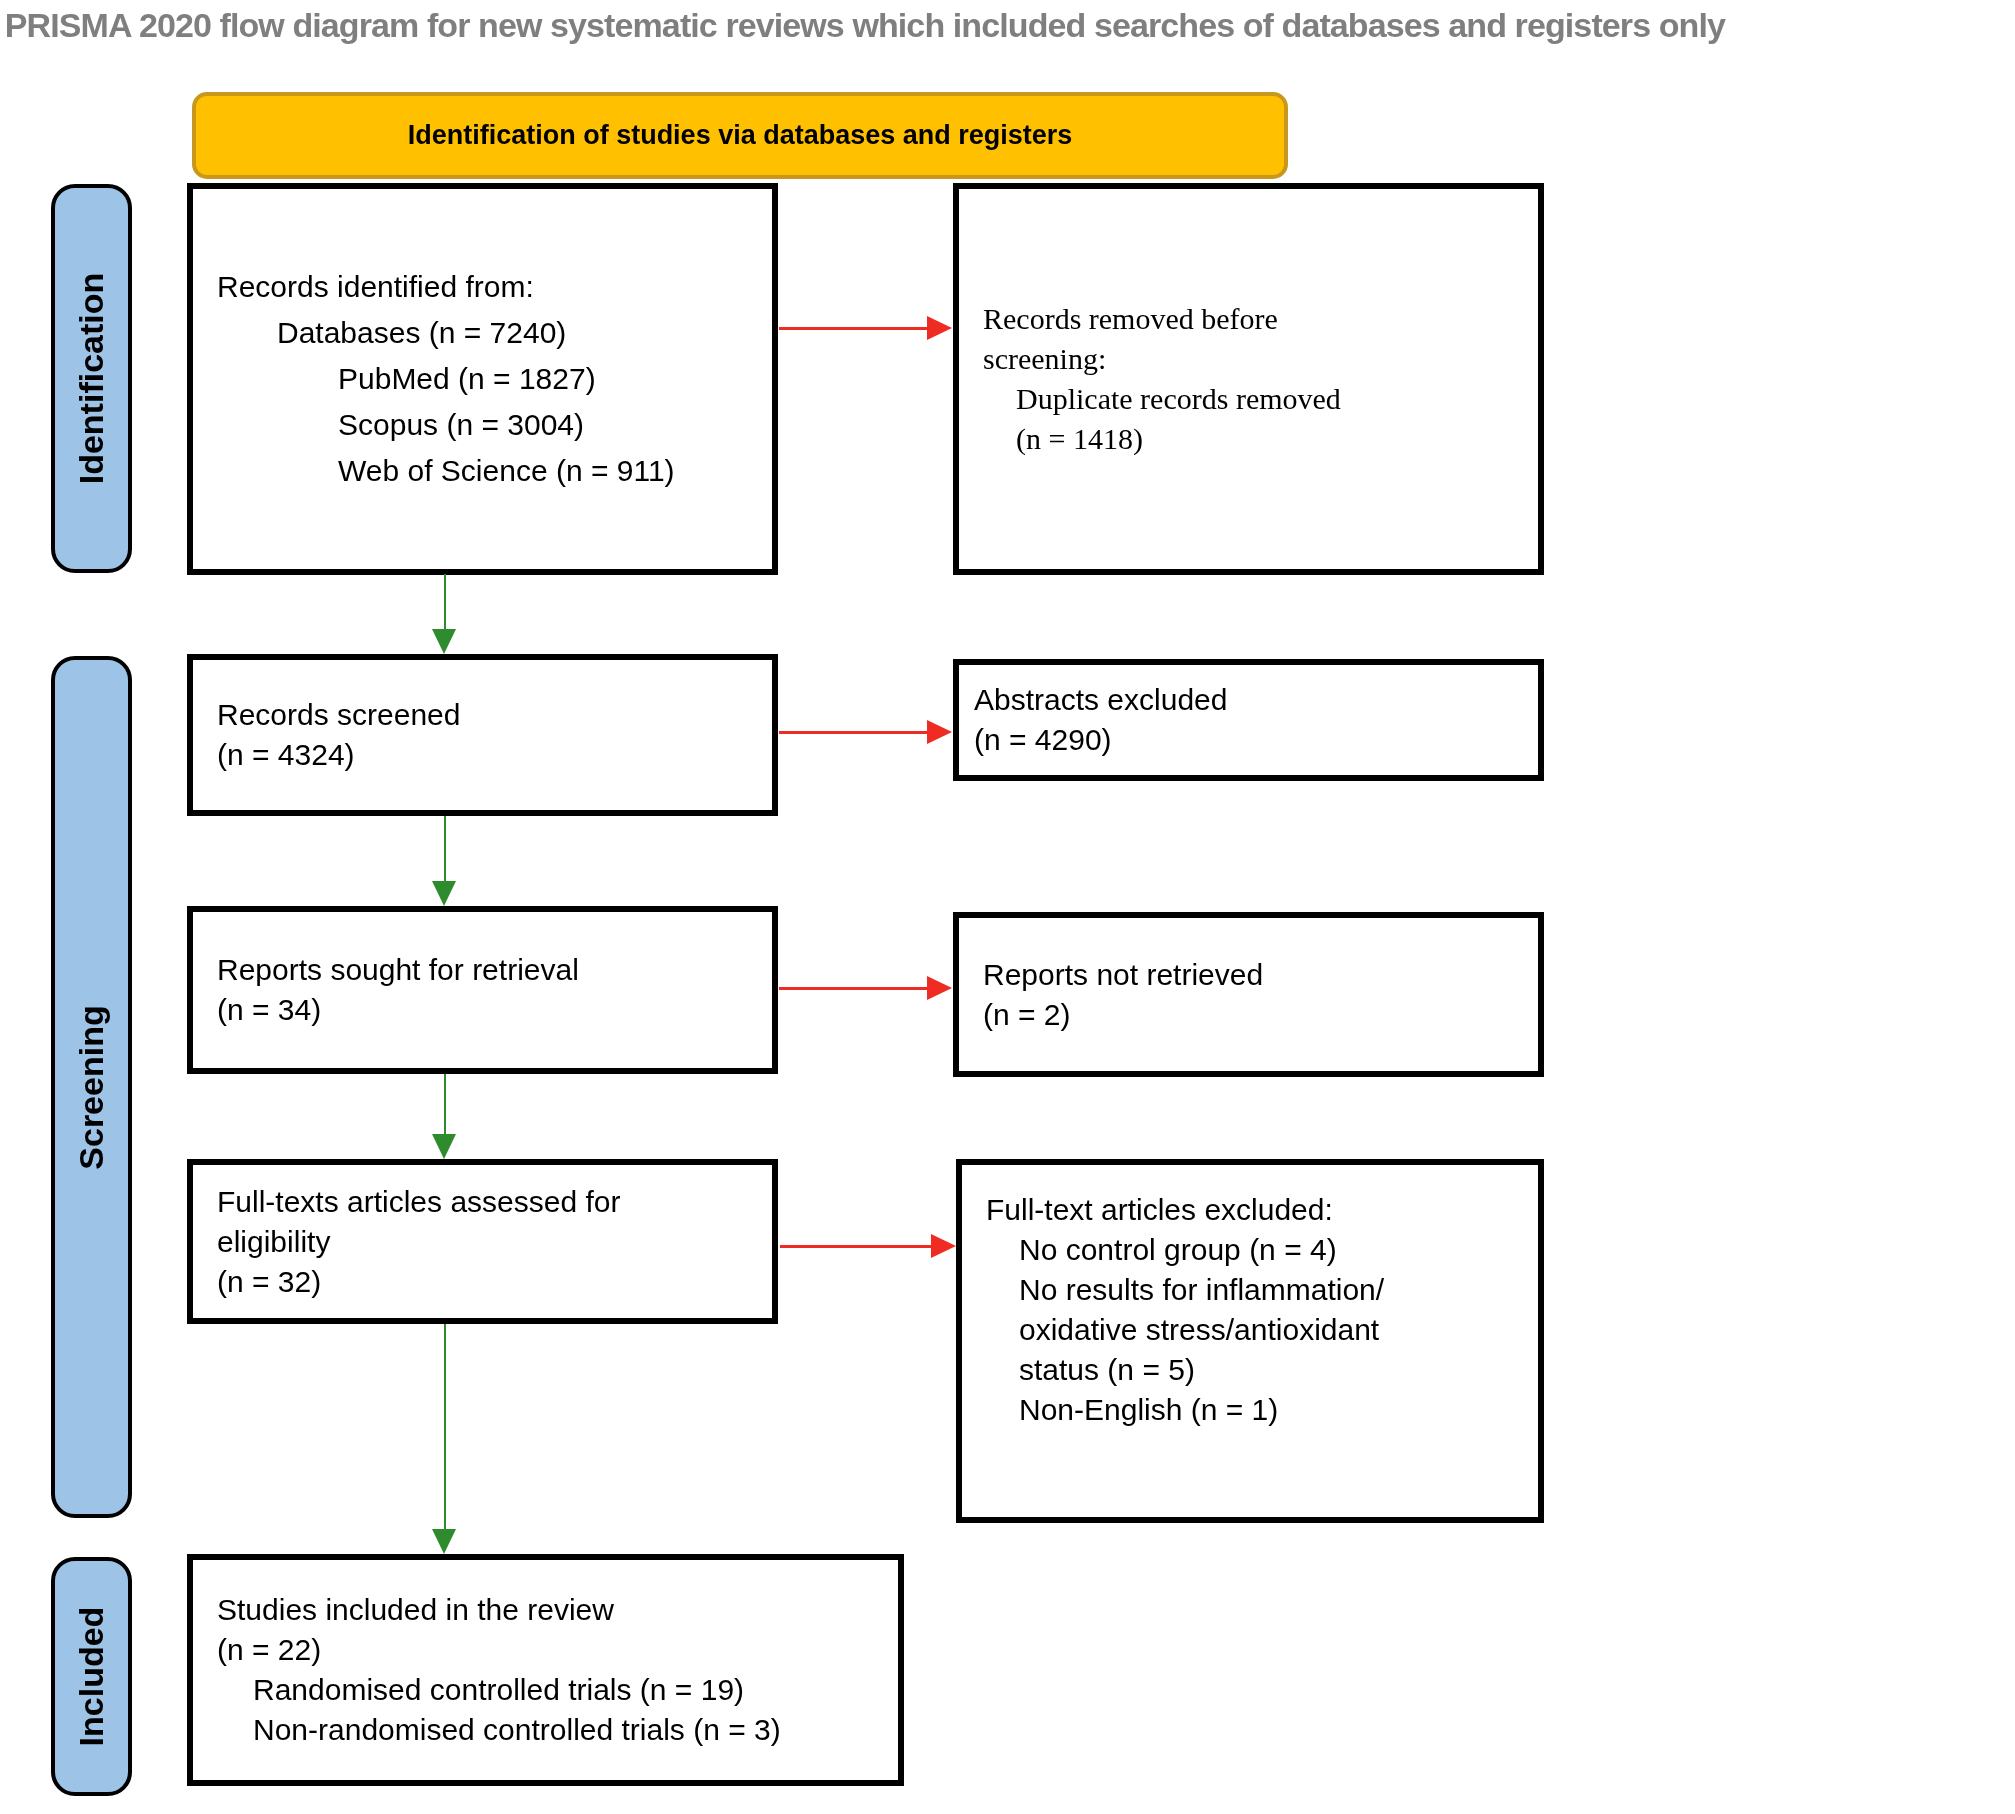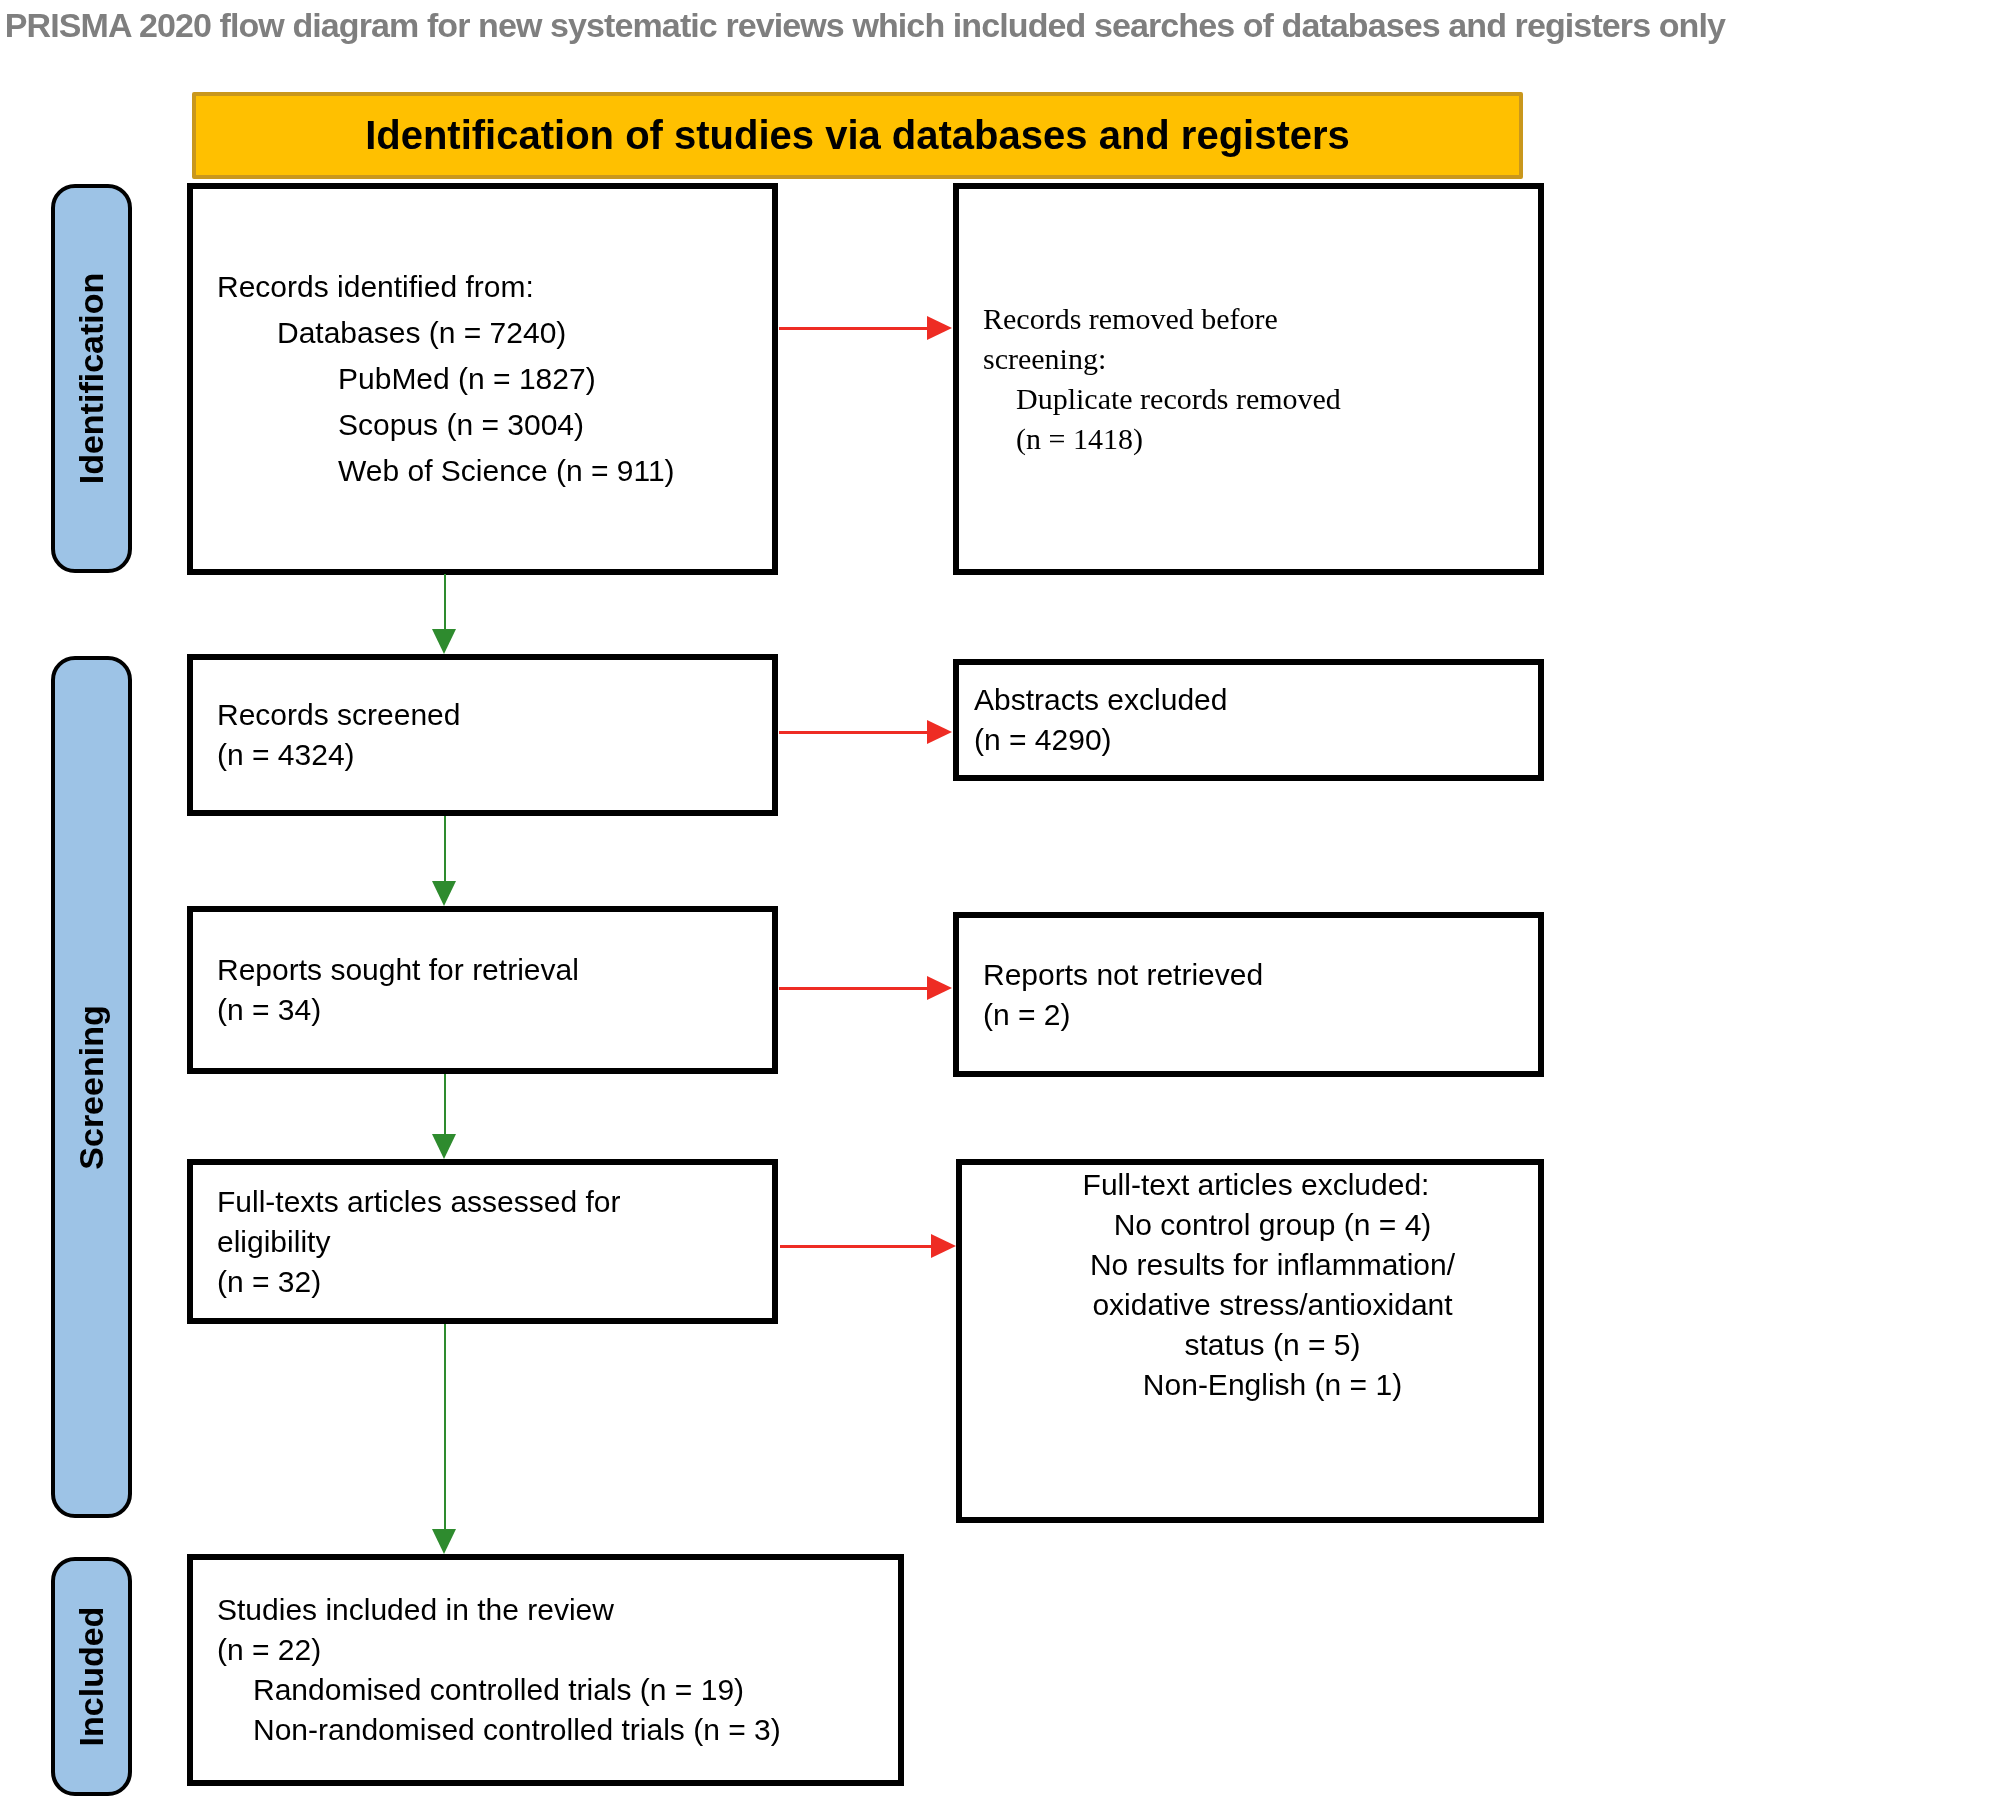--- a/index.html
+++ b/index.html
@@ -9,46 +9,46 @@
     background:#ffffff;
     font-family:"Liberation Sans","DejaVu Sans",sans-serif;
     color:#000;
   }
   .page-title{
     position:absolute;left:4.8px;top:6px;width:2008px;
     font-size:34px;font-weight:bold;color:var(--title_color,#7f7f7f);
     letter-spacing:-0.9px;white-space:nowrap;
   }
   .banner{
-    position:absolute;left:192px;top:92px;width:1331px;height:87px;
+    position:absolute;left:192px;top:92px;width:1096px;height:87px;
     background:var(--banner_fill,#FFC000);
     border:4.2px solid var(--banner_border,#C9971C);
-    border-radius:2px;box-sizing:border-box;
+    border-radius:15px;box-sizing:border-box;
     display:flex;align-items:center;justify-content:center;
-    font-size:40px;font-weight:bold;
+    font-size:27px;font-weight:bold;
   }
   .stage{
     position:absolute;left:51px;width:81px;
     background:var(--stage_fill,#9DC3E6);
     border:4.8px solid var(--box_border,#000);
     border-radius:24px;box-sizing:border-box;
     display:flex;align-items:center;justify-content:center;
   }
   .stage span{
     transform:rotate(-90deg);white-space:nowrap;
     font-size:34px;font-weight:bold;
   }
   .box{
     position:absolute;background:#fff;
     border:6px solid var(--box_border,#000);box-sizing:border-box;
     display:flex;flex-direction:column;justify-content:center;
     font-size:30px;line-height:40px;
     padding-left:24px;padding-right:12px;
   }
-  .box.top-anchor{justify-content:flex-start;text-align:center;}
+  .box.top-anchor{justify-content:flex-start;padding-top:25px;}
   .ln{white-space:nowrap;}
   .i1{padding-left:60px;}
   .i2{padding-left:121px;}
   .j1{padding-left:33px;}
   .k1{padding-left:36px;}
   .vline{position:absolute;width:2.4px;background:var(--green_arrow,#2E8B2E);}
   .vhead{
     position:absolute;width:0;height:0;
     border-left:12.7px solid transparent;border-right:12.7px solid transparent;
     border-top:25px solid var(--green_arrow,#2E8B2E);

